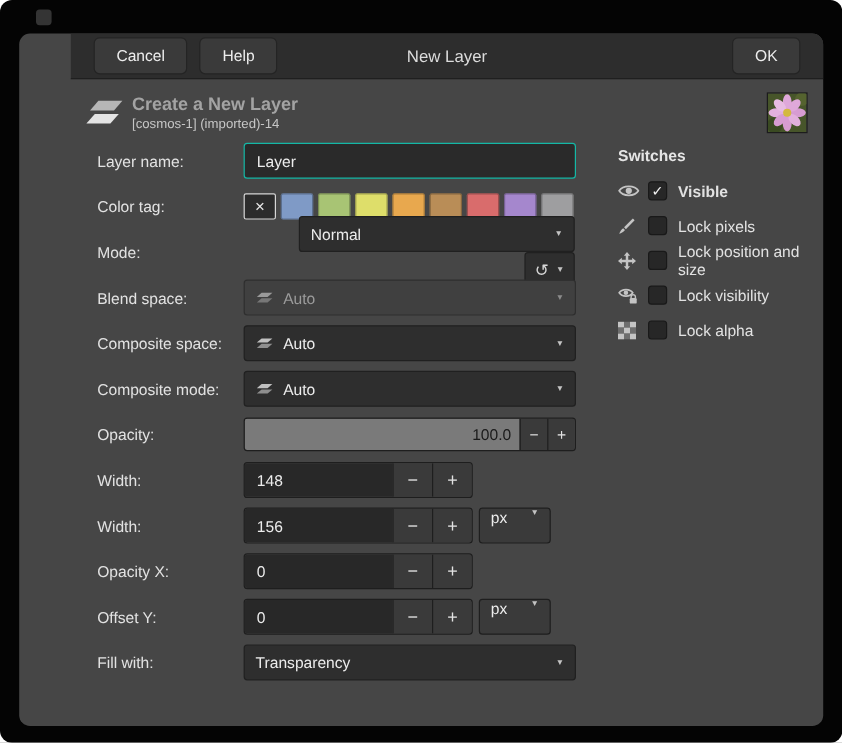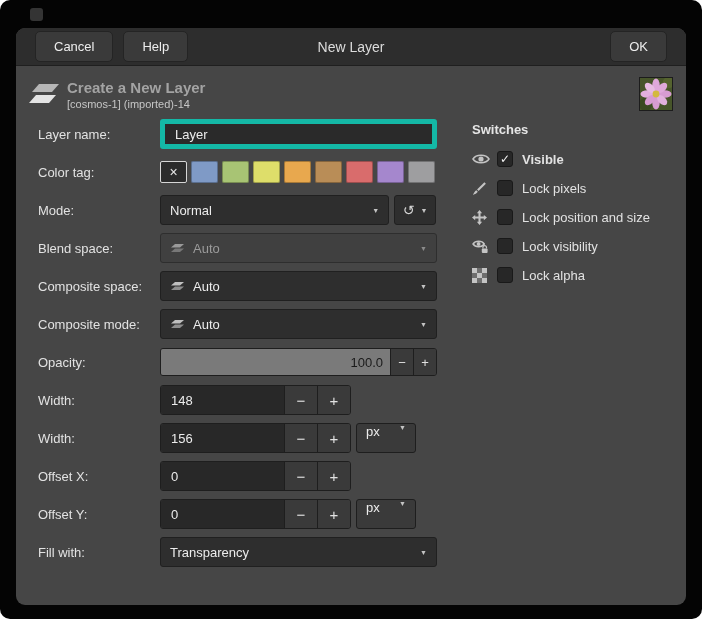--- a/index.html
+++ b/index.html
@@ -1,21 +1,21 @@
 <!DOCTYPE html>
 <html><head>
 <meta charset="utf-8">
 <style>
   * { box-sizing: border-box; margin: 0; padding: 0; }
   body { font-family: "Liberation Sans", "DejaVu Sans", sans-serif; background:#fff; }
   .stage { position: relative; width: 702px; height: 619px; background:#040404; border-radius: 10px; overflow: hidden; }
 
   .titlebar-icon { position:absolute; left:30px; top:8px; width:13px; height:13px; background:#343434; border-radius:3px; }
 
-  .dialog { position:absolute; left:16px; top:28px; width:670px; height:577px; border-radius:9px; overflow:hidden; background:#464646; }
+  .dialog { position:absolute; left:16px; top:28px; width:670px; height:577px; border-radius:9px; overflow:hidden; background:#464646;padding-left:43px; }
 
   
   .headerbar { height:38px; background:#2d2d2d; border-bottom:1px solid #1f1f1f; display:flex; align-items:center; padding:0 19px; position:relative; }
   .hb-btn { height:31px; padding:0 18px; background:#3a3a3a; border:1px solid #242424; border-radius:5px; color:#ededed; font-size:13px; display:flex; align-items:center; cursor:default; }
   .hb-btn + .hb-btn { margin-left:10px; }
   .hb-title { position:absolute; left:50%; transform:translateX(-50%); color:#dcdcdc; font-size:14px; }
   .hb-ok { margin-left:auto; }
 
   
   .heading { display:flex; align-items:center; margin:11px 13px 4px 12px; }
@@ -25,23 +25,23 @@
   .thumb { margin-left:auto; width:34px; height:34px; border:1px solid #1c1c1c; flex:none; }
 
   
   .content { display:flex; padding-left:22px; margin-top:8px;gap:17px; }
   .form-col { width:399px; flex:none; }
   .switches-col { margin-left:18px; width:225px; }
 
   
   .row { display:flex; align-items:center; height:30px; margin-bottom:8px; }
   .lbl { width:122px; font-size:13px; color:#e2e2e2; flex:none; }
-  .ctrl { width:276px; display:flex; align-items:flex-end; }
-
-  .entry { width:277px; height:30px; background:#2a2a2a; border:5px solid #14b8a6; border-radius:3px; color:#ececec; font-size:13px; padding:0 10px; font-family:"Liberation Sans","DejaVu Sans",sans-serif; }
+  .ctrl { width:276px; display:flex; align-items:flex-end;flex-direction:column; }
+
+  .entry { width:277px; height:30px; background:#2a2a2a; border:1px solid #14b8a6; border-radius:3px; color:#ececec; font-size:13px; padding:0 10px; font-family:"Liberation Sans","DejaVu Sans",sans-serif; }
 
   .dropdown { height:30px; background:#2e2e2e; border:1px solid #202020; border-radius:3px; display:flex; align-items:center; padding:0 9px; color:#ececec; font-size:13px; }
   .dd-full { width:292px; }
   .dd-text { flex:1; }
   .caret { font-size:7px; color:#c4c4c4; margin-left:6px; }
   .dd-icon { width:15px; height:10px; margin-right:8px; flex:none; }
   .dropdown.disabled { background:#404040; color:#9b9b9b; border-color:#2e2e2e; }
   .dropdown.disabled .caret { color:#8b8b8b; }
 
   .aux-btn { margin-left:5px; width:42px; height:30px; background:#2e2e2e; border:1px solid #202020; border-radius:3px; display:flex; align-items:center; justify-content:center; color:#d6d6d6; }
@@ -231,21 +231,21 @@
                 <span>+</span>
               </div>
           </div>
           <div class="unit-dd">
             <span class="dd-text">px</span>
             <span class="caret">▼</span>
           </div>
         </div>
 
         <div class="row">
-          <span class="lbl">Offset X:</span>
+          <span class="lbl">Opacity X:</span>
           <div class="spin-group">
             <input class="spin-entry" value="0" style="">
             <div class="spin-btn">
                 <span>−</span>
               </div>
             <div class="spin-btn">
                 <span>+</span>
               </div>
           </div>
         </div>

